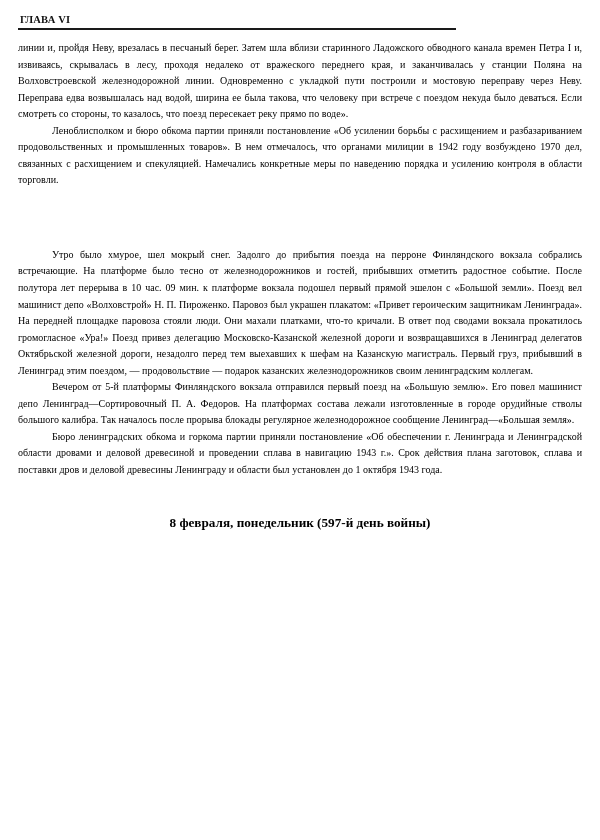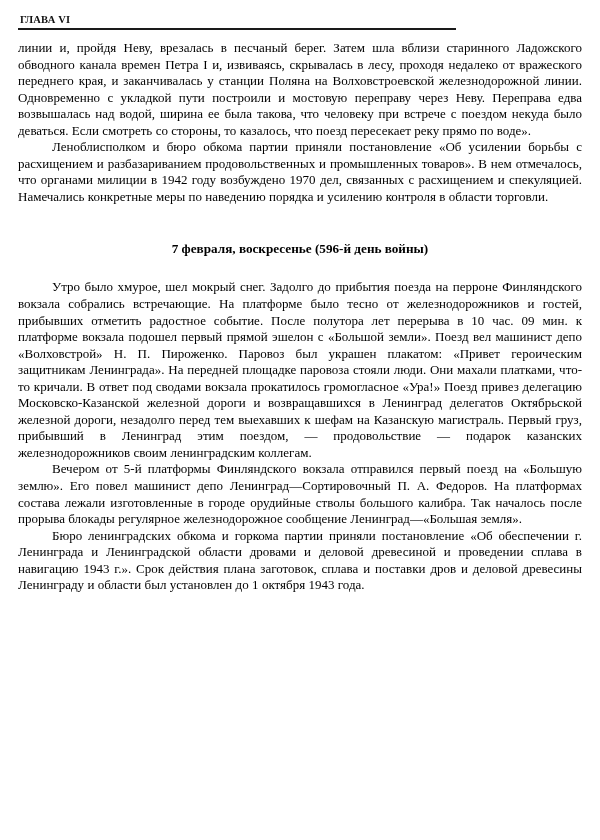--- a/index.html
+++ b/index.html
@@ -36,21 +36,21 @@
     background: #1a1a1a;
     width: 100%;
     margin: 0 0 10px 0;
   }
   .body-col {
     width: 564px;
     margin: 0 auto;
   }
   p.para {
     margin: 0;
-    font-size: 13px;
+    font-size: 10px;
     line-height: 16.55px;
     text-align: justify;
     text-justify: inter-word;
     text-indent: 34px;
     hyphens: manual;
     word-spacing: 0.1px;
   }
   p.para.cont {
     text-indent: 0;
   }
@@ -84,32 +84,32 @@
 
   <div class="body-col">
 
     <p class="para cont">линии и, пройдя Неву, врезалась в песчаный берег. Затем шла вблизи старинного Ладожского обводного канала времен Петра I и, извиваясь, скрывалась в лесу, проходя недалеко от вражеского переднего края, и заканчивалась у станции Поляна на Волховстроевской железнодорожной линии. Одновременно с укладкой пути построили и мостовую переправу через Неву. Переправа едва возвышалась над водой, ширина ее была такова, что человеку при встрече с поездом некуда было деваться. Если смотреть со стороны, то казалось, что поезд пересекает реку прямо по воде».</p>
 
     <p class="para">Леноблисполком и бюро обкома партии приняли постановление «Об усилении борьбы с расхищением и разбазариванием продовольственных и промышленных товаров». В нем отмечалось, что органами милиции в 1942 году возбуждено 1970 дел, связанных с расхищением и спекуляцией. Намечались конкретные меры по наведению порядка и усилению контроля в области торговли.</p>
 
 
     <div class="sp-before-head"></div>
 
-    <h2 class="day-heading">7 февраля, воскресенье (596-й день войны)</h2>
 
     <div class="sp-after-head"></div>
 
     <p class="para">Утро было хмурое, шел мокрый снег. Задолго до прибытия поезда на перроне Финляндского вокзала собрались встречающие. На платформе было тесно от железнодорожников и гостей, прибывших отметить радостное событие. После полутора лет перерыва в 10 час. 09 мин. к платформе вокзала подошел первый прямой эшелон с «Большой земли». Поезд вел машинист депо «Волховстрой» Н. П. Пироженко. Паровоз был украшен плакатом: «Привет героическим защитникам Ленинграда». На передней площадке паровоза стояли люди. Они махали платками, что-то кричали. В ответ под сводами вокзала прокатилось громогласное «Ура!» Поезд привез делегацию Московско-Казанской железной дороги и возвращавшихся в Ленинград делегатов Октябрьской железной дороги, незадолго перед тем выехавших к шефам на Казанскую магистраль. Первый груз, прибывший в Ленинград этим поездом, — продовольствие — подарок казанских железнодорожников своим ленинградским коллегам.</p>
 
     <p class="para">Вечером от 5-й платформы Финляндского вокзала отправился первый поезд на «Большую землю». Его повел машинист депо Ленинград—Сортировочный П. А. Федоров. На платформах состава лежали изготовленные в городе орудийные стволы большого калибра. Так началось после прорыва блокады регулярное железнодорожное сообщение Ленинград—«Большая земля».</p>
 
     <p class="para">Бюро ленинградских обкома и горкома партии приняли постановление «Об обеспечении г. Ленинграда и Ленинградской области дровами и деловой древесиной и проведении сплава в навигацию 1943 г.». Срок действия плана заготовок, сплава и поставки дров и деловой древесины Ленинграду и области был установлен до 1 октября 1943 года.</p>
 
     <div class="sp-before-head"></div>
 
+    <h2 class="day-heading">8 февраля, понедельник (597-й день войны)</h2>
 
     <div class="sp-after-head"></div>
 
 
   </div>
 
 
 </div>
 
 </body></html>

